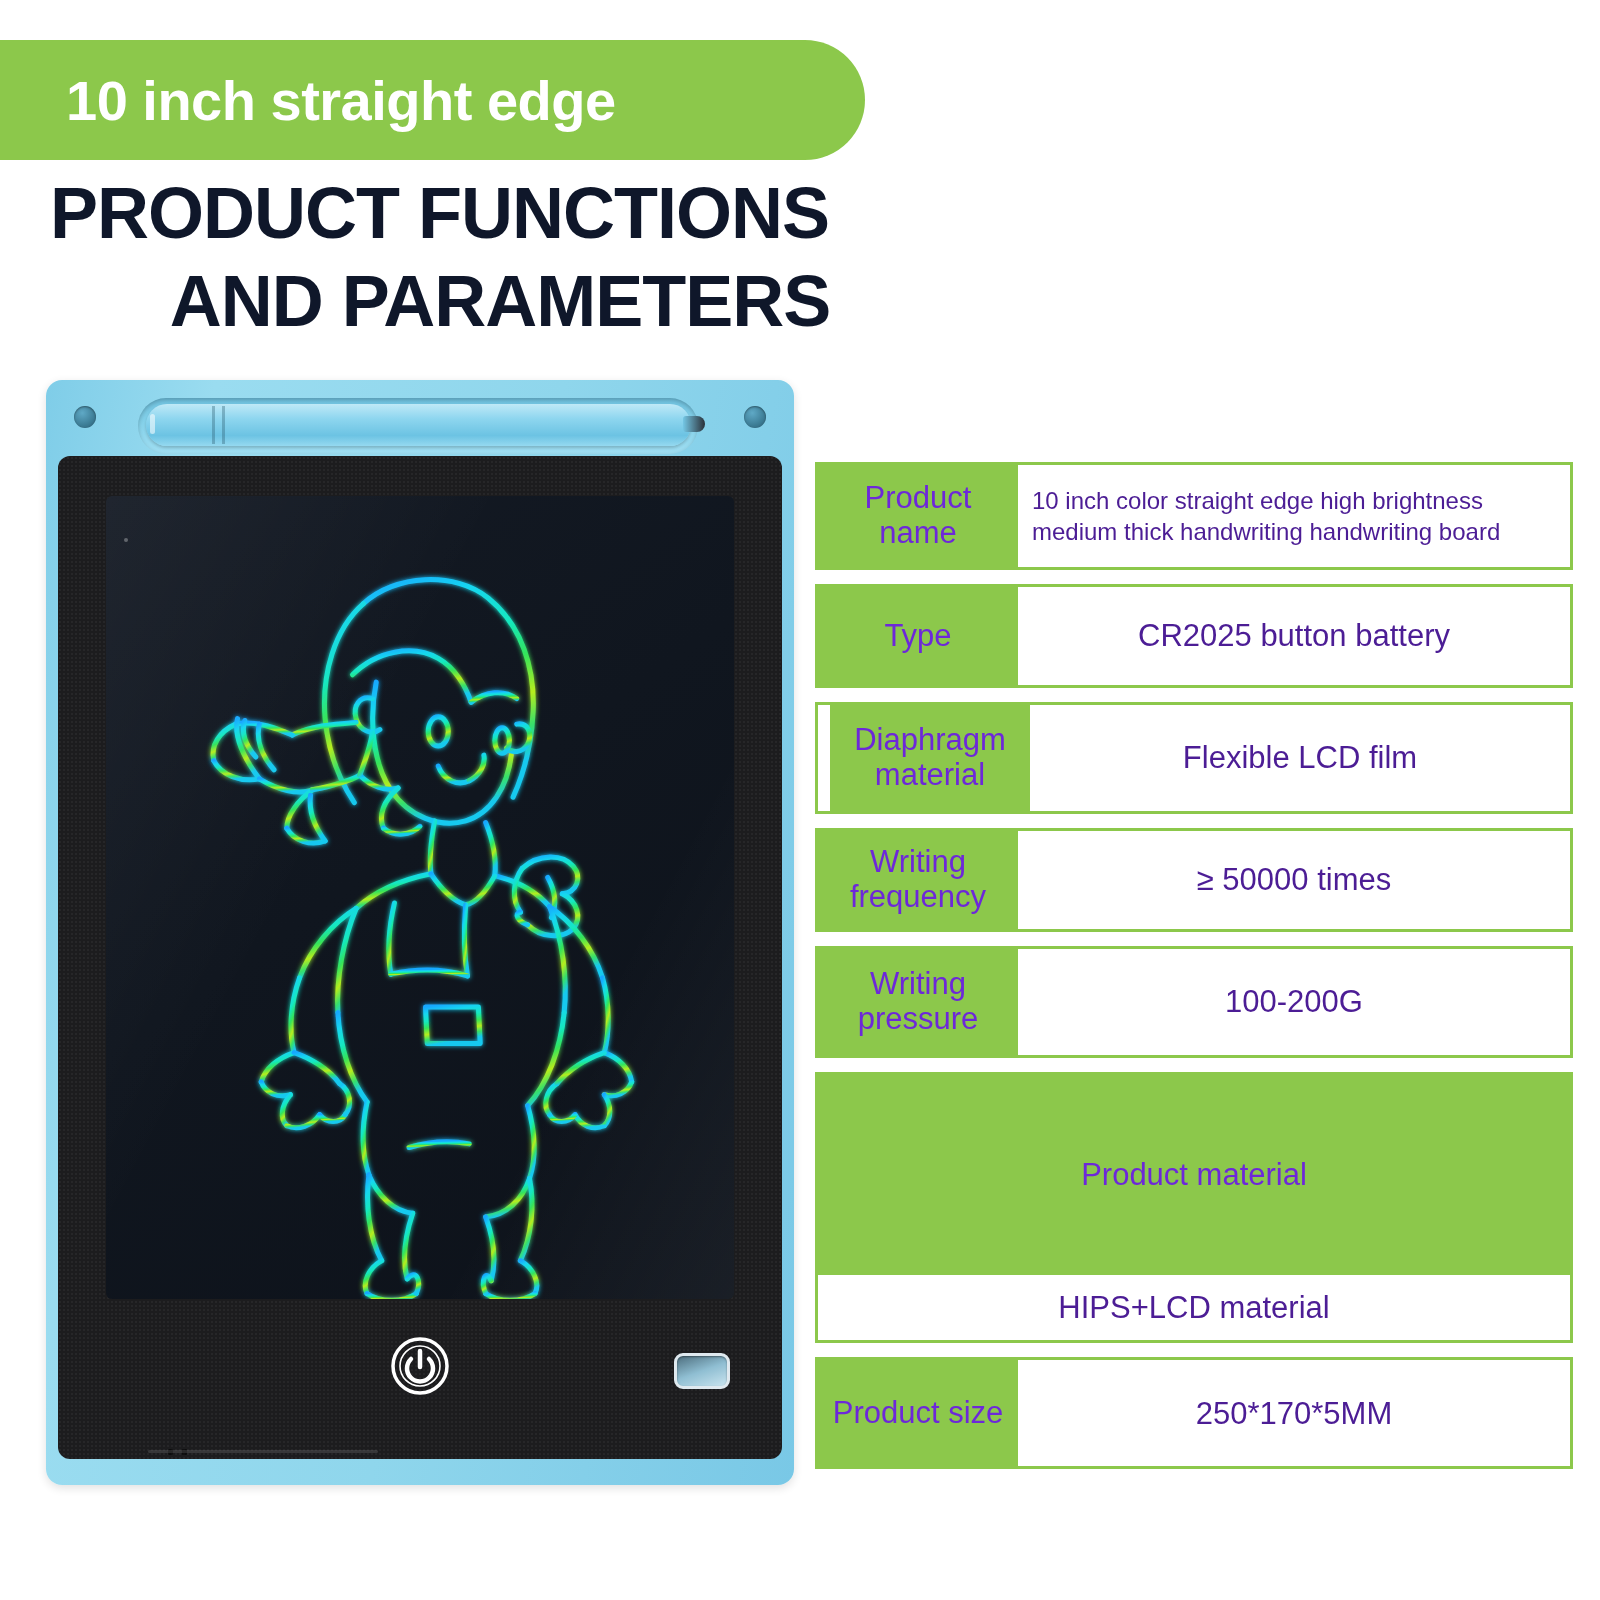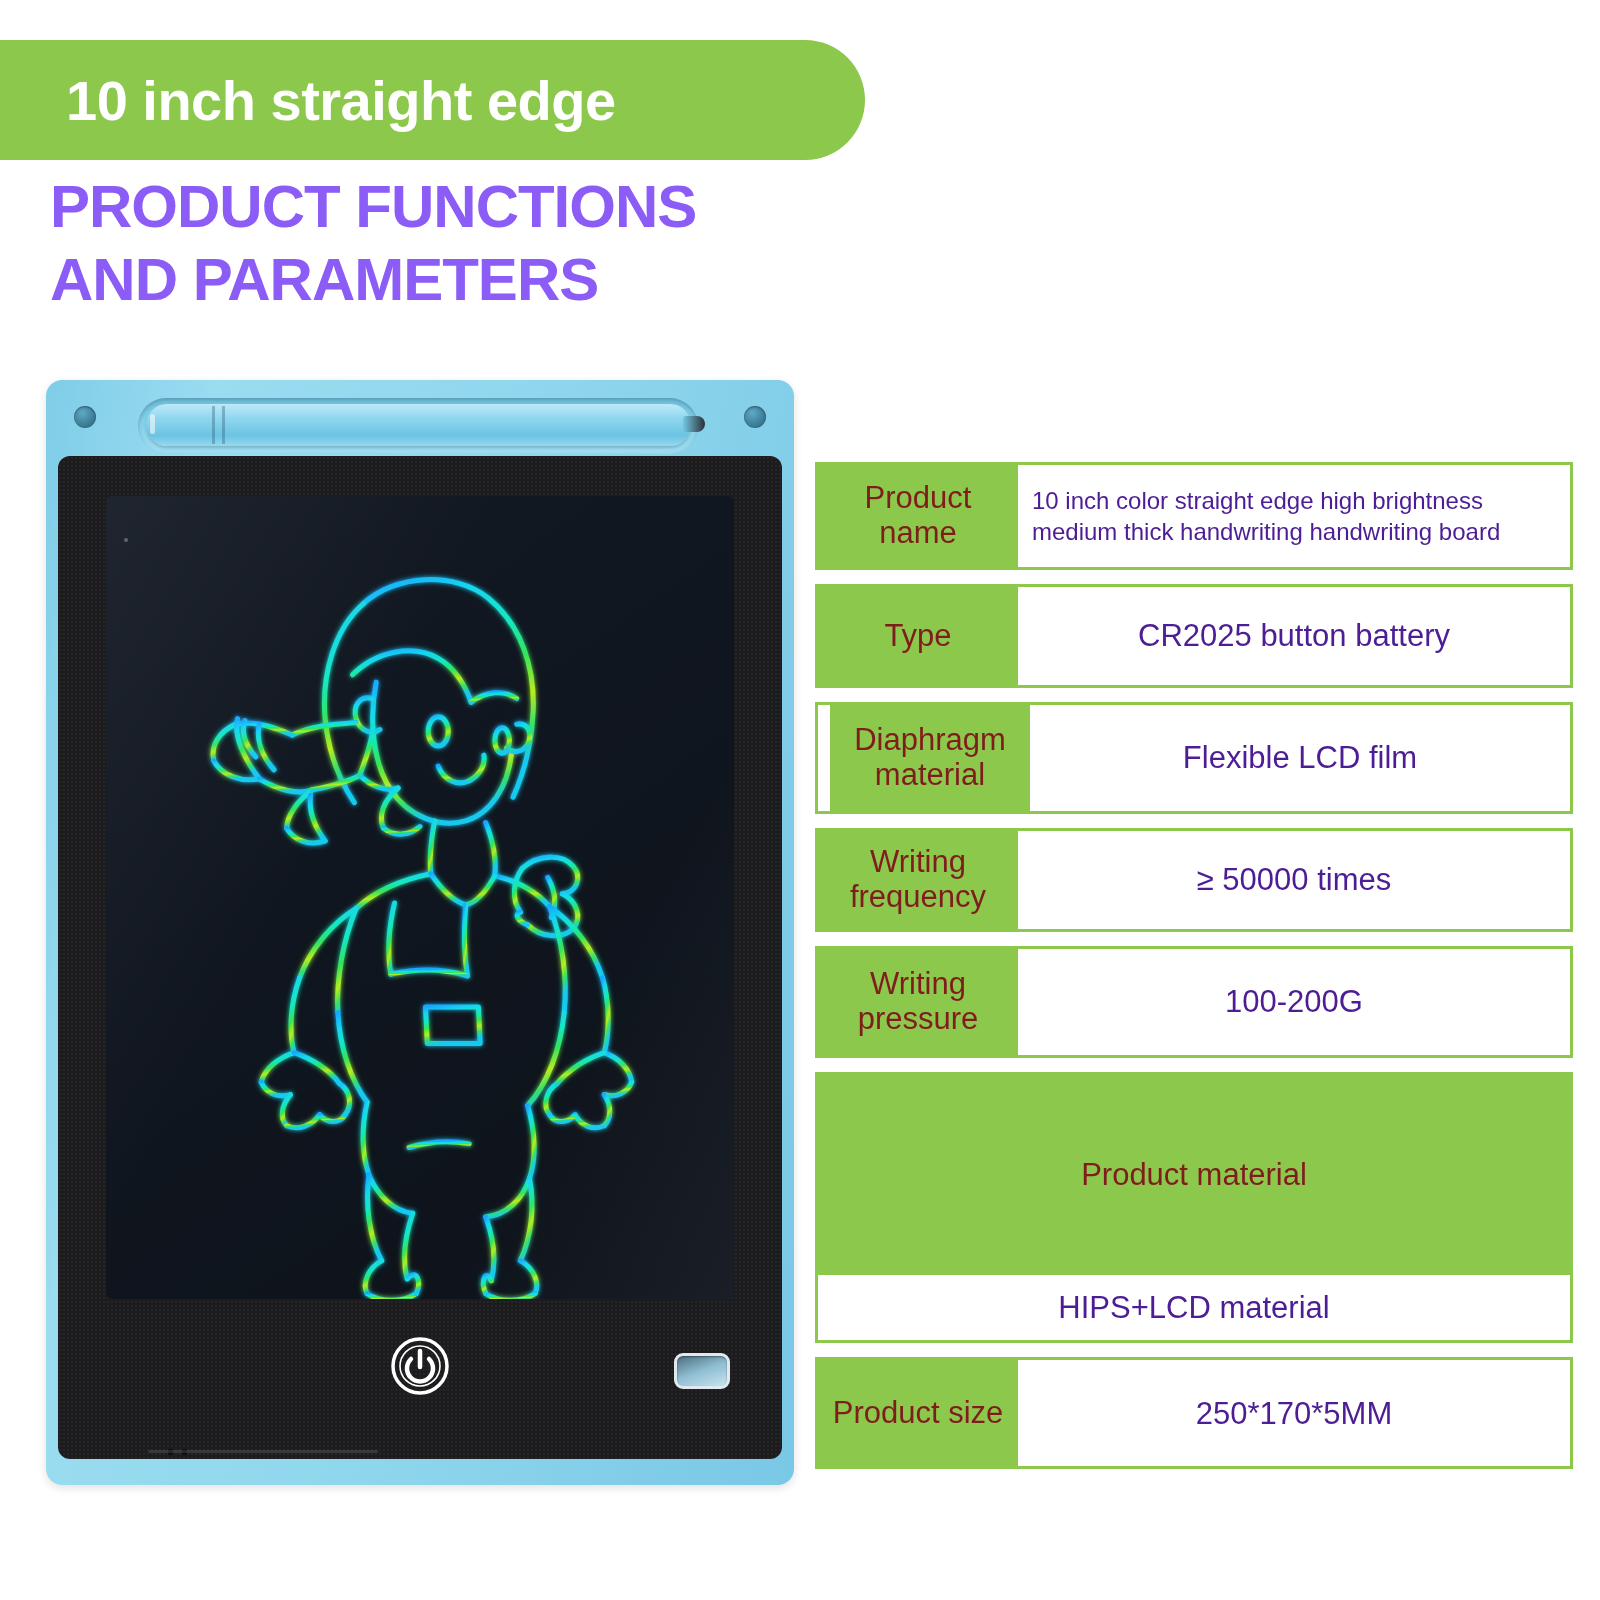--- a/index.html
+++ b/index.html
@@ -38,27 +38,27 @@
     letter-spacing: -0.5px;
     white-space: nowrap;
   }
 
   
   .page-title {
     position: absolute;
     left: 50px;
     top: 170px;
     width: 900px;
-    color: #8b5cf6;
-    font-size: 60px;
+    color: #0f172a;
+    font-size: 72px;
     font-weight: bold;
     line-height: 1.22;
     letter-spacing: -1px;
   }
-  .page-title .tl2 { display: block; }
+  .page-title .tl2 { display: block; text-align: center; }
 
   
   .tablet {
     position: absolute;
     left: 46px;
     top: 380px;
     width: 748px;
     height: 1105px;
     background: linear-gradient(100deg, #7fcde8 0%, #9adcf0 18%, #8fd6ec 55%, #79c8e6 100%);
     border-radius: 16px;
@@ -219,21 +219,21 @@
     display: flex;
     align-items: stretch;
     border: 3px solid #8cc84b;
     background: #ffffff;
     margin-bottom: 14px;
     box-sizing: border-box;
   }
   .spec-label {
     flex: 0 0 200px;
     background: #8cc84b;
-    color: #7f1d1d;
+    color: #6d28d9;
     font-size: 31px;
     line-height: 1.12;
     display: flex;
     align-items: center;
     justify-content: center;
     text-align: center;
     padding: 14px 6px;
     box-sizing: border-box;
   }
   .spec-value {

